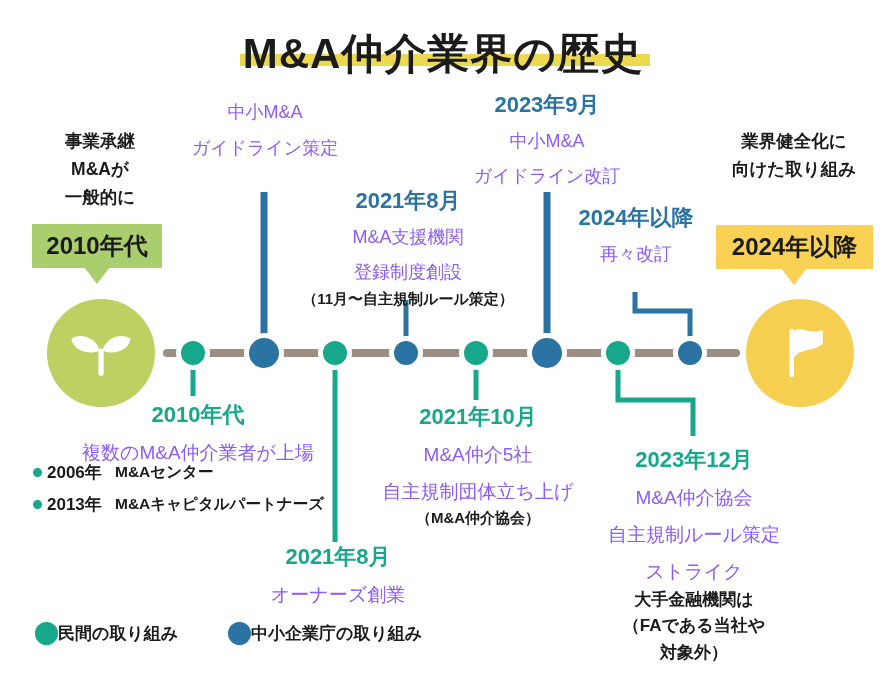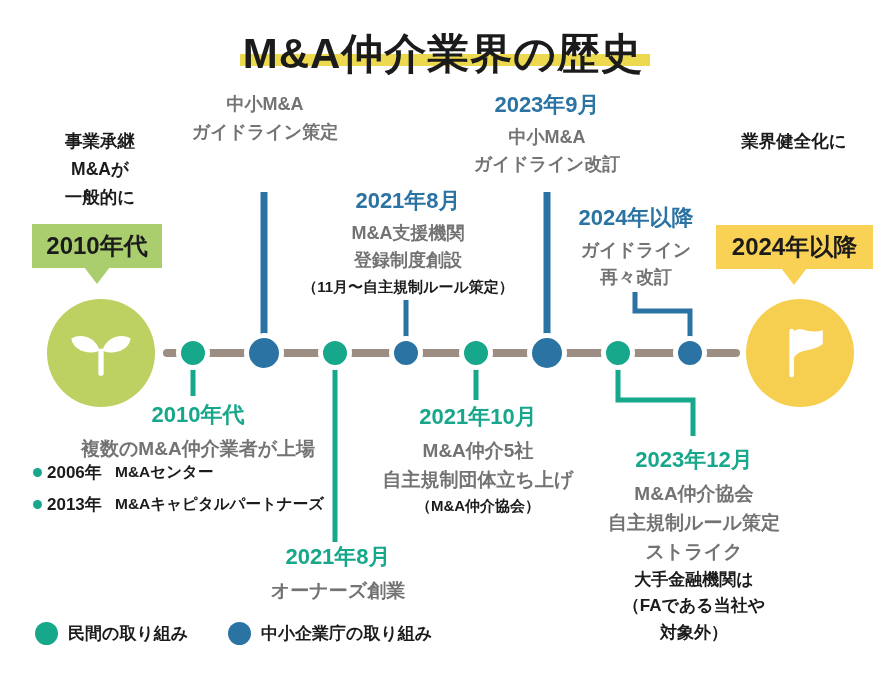--- a/index.html
+++ b/index.html
@@ -32,32 +32,32 @@
   .pointer.green{border-top:17px solid var(--era-green,#aacd6e);}
   .pointer.yellow{border-top:17px solid var(--era-yellow,#f9d255);}
   .era-circle{width:108px;height:108px;border-radius:50%;z-index:2;display:flex;align-items:center;justify-content:center;}
   .era-circle.green{background:var(--era-green-circle,#bcd162);}
   .era-circle.yellow{background:var(--era-yellow-circle,#f6cf51);}
   
   .event{transform:translateX(-50%);text-align:center;white-space:nowrap;z-index:2;}
   .ev-date{font-weight:700;font-size:22px;line-height:1.3;margin-bottom:4px;}
   .gov .ev-date{color:var(--gov-blue,#2b73a2);}
   .pv .ev-date{color:var(--private-teal,#17a78a);}
-  .ev-line{font-weight:700;font-size:18px;line-height:1.55;color:#737373;}
+  .ev-line{font-weight:400;font-size:18px;line-height:1.55;color:#8b5cf6;margin-top:8px;}
   .pv .ev-line{font-size:19px;}
   .ev-note{font-weight:700;font-size:15px;line-height:1.55;color:#1b1b1b;}
   .pv .ev-note{font-size:17px;}
   
   .ipo-list{left:33px;top:461px;z-index:2;}
   .ipo-row{display:flex;align-items:center;margin-bottom:9px;white-space:nowrap;}
   .ipo-dot{width:9px;height:9px;border-radius:50%;background:var(--private-teal,#17a78a);margin-right:5px;flex:0 0 auto;}
   .ipo-year{font-weight:700;font-size:17px;width:68px;}
   .ipo-name{font-weight:700;font-size:15.5px;}
   
-  .legend-row{display:flex;align-items:center;gap:10px;z-index:2;}
+  .legend-row{display:flex;align-items:center;z-index:2;}
   .legend-dot{width:23px;height:23px;border-radius:50%;flex:0 0 auto;}
   .legend-dot.pv{background:var(--private-teal,#17a78a);}
   .legend-dot.gov{background:var(--gov-blue,#2b73a2);}
   .legend-label{font-weight:700;font-size:17px;white-space:nowrap;}
 </style>
 </head>
 <body>
 
 <div class="abs title-wrap">
   <span class="title-underline"></span>
@@ -96,20 +96,21 @@
 <div class="abs era-circle green" style="left:47px;top:299px;">
   <svg width="76" height="76" viewBox="0 0 100 100">
     <path fill="#ffffff" d="M48 47 C44 30 24 23 11 31 C13 47 34 53 48 47 Z"></path>
     <path fill="#ffffff" d="M52 47 C56 30 76 23 89 31 C87 47 66 53 52 47 Z"></path>
     <rect fill="#ffffff" x="46.5" y="44" width="7" height="36" rx="3.5"></rect>
   </svg>
 </div>
 
 <div class="abs era-desc" style="left:794px;top:127px;">
   <div>業界健全化に</div>
+  <div>向けた取り組み</div>
 </div>
 <div class="abs bubble yellow" style="left:716px;top:225px;width:157px;">2024年以降</div>
 <div class="abs pointer yellow" style="left:781px;top:268px;"></div>
 <div class="abs era-circle yellow" style="left:746px;top:299px;">
   <svg width="76" height="76" viewBox="0 0 100 100">
     <rect fill="#ffffff" x="36" y="18" width="6" height="64" rx="3"></rect>
     <path fill="#ffffff" d="M42 21 C52 14 62 26 80 20 L80 38 C64 50 52 42 42 56 Z"></path>
   </svg>
 </div>
 
@@ -126,21 +127,20 @@
 </div>
 
 <div class="abs event gov" style="left:547px;top:91px;">
   <div class="ev-date">2023年9月</div>
   <div class="ev-line">中小M&amp;A</div>
   <div class="ev-line">ガイドライン改訂</div>
 </div>
 
 <div class="abs event gov" style="left:636px;top:204px;">
   <div class="ev-date">2024年以降</div>
-  <div class="ev-line">ガイドライン</div>
   <div class="ev-line">再々改訂</div>
 </div>
 
 <div class="abs event pv" style="left:198px;top:401px;">
   <div class="ev-date">2010年代</div>
   <div class="ev-line">複数のM&amp;A仲介業者が上場</div>
 </div>
 
 <div class="abs ipo-list">
   <div class="ipo-row">

